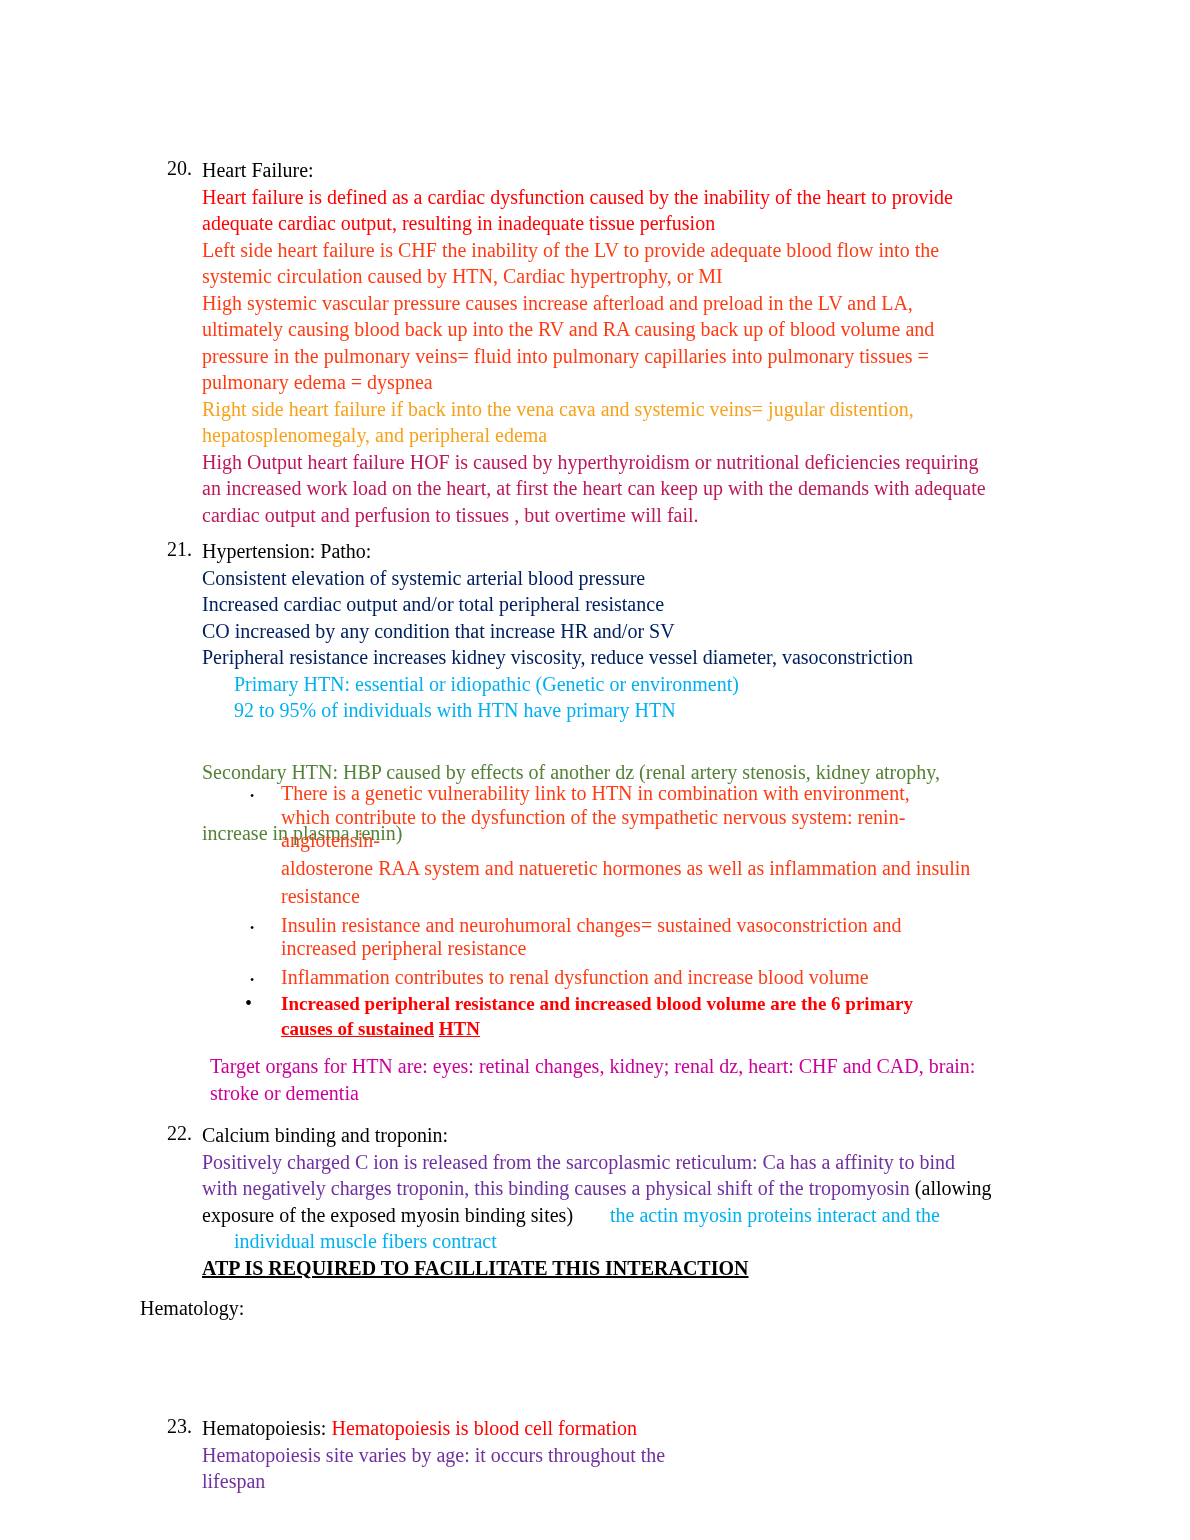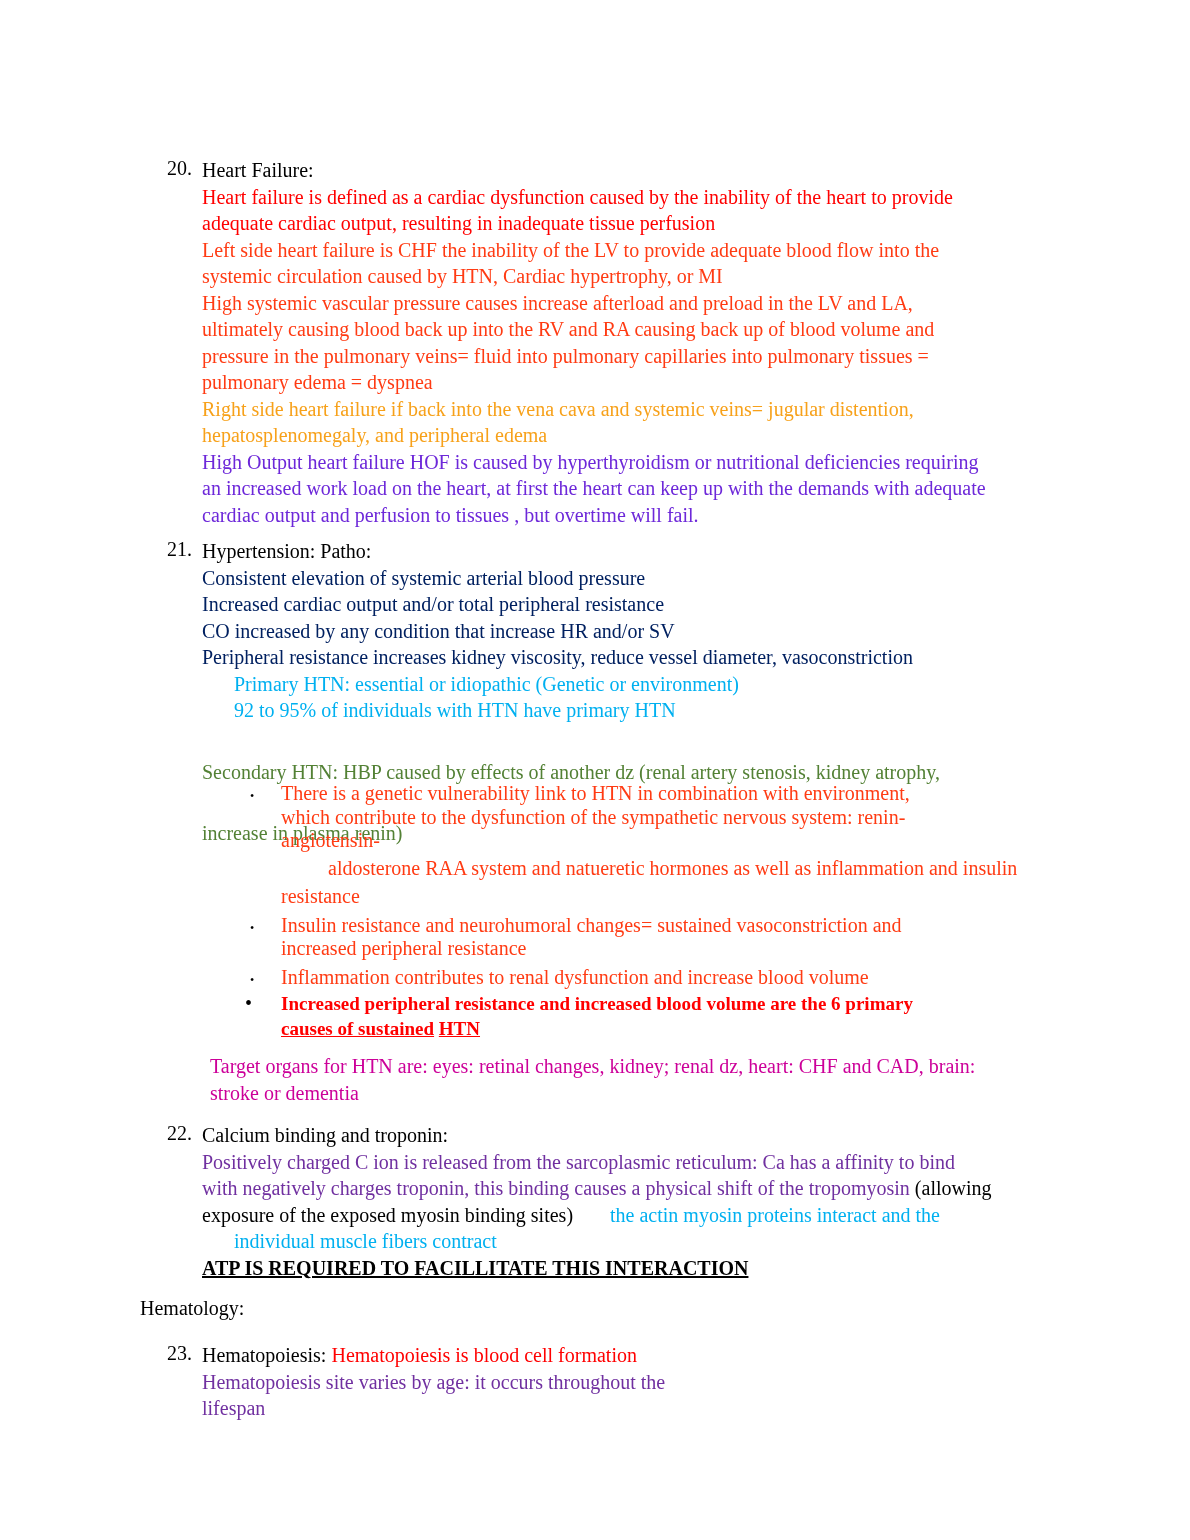--- a/index.html
+++ b/index.html
@@ -6,21 +6,21 @@
   body { width: 1190px; height: 1540px; position: relative; overflow: hidden;
          font-family: "Liberation Serif", "DejaVu Serif", serif; font-size: 20px; color: #000; }
   .page { position: absolute; left: 0; top: 0; width: 1190px; height: 1540px; }
   .item { position: absolute; left: 167px; width: 900px; }
   .num { position: absolute; left: 0; top: 0; }
   .body { margin-left: 35px; line-height: 26.5px; }
   .line { display: block; white-space: nowrap; }
   .c-red { color: #ff0000; }
   .c-orred { color: #ff3b13; }
   .c-orange { color: #f7a11a; }
-  .c-green { color: #6d28d9; }
+  .c-green { color: #be185d; }
   .c-navy { color: #002060; }
   .c-cyan { color: #00b0f0; margin-left: 32px; }
   .c-olive { color: #538135; margin-top: 35px; }
   .c-magenta { color: #cc0099; }
   .c-purple { color: #7030a0; }
   .c-black { color: #000000; }
   .bullets { position: absolute; left: 250px; width: 800px; }
   .bullet { position: relative; padding-left: 31px; line-height: 23.5px; }
   .bullet .dot { position: absolute; left: 0; top: 0; font-size: 12px; color: #000; }
   .bullet.bold .dot { font-size: 20px; left: -5px; top: -1px; }
@@ -67,21 +67,21 @@
       <span class="line c-olive">increase in plasma renin)</span>
     </div>
   </div>
 
   <div class="bullets" style="top:782px;">
     <div class="bullet c-orred">
       <span class="dot" style="top:3px;">•</span>
       <span class="line">There is a genetic vulnerability link to HTN in combination with environment,</span>
       <span class="line">which contribute to the dysfunction of the sympathetic nervous system: renin-</span>
       <span class="line">angiotensin-</span>
-      <span class="line" style="line-height:28px; margin-top:1px;margin-left:47px;">aldosterone RAA system and natueretic hormones as well as inflammation and insulin</span>
+      <span class="line" style="line-height:28px; margin-top:1px;">aldosterone RAA system and natueretic hormones as well as inflammation and insulin</span>
       <span class="line" style="line-height:28px;">resistance</span>
     </div>
     <div class="bullet c-orred" style="margin-top:4px;">
       <span class="dot" style="top:3px;">•</span>
       <span class="line">Insulin resistance and neurohumoral changes= sustained vasoconstriction and</span>
       <span class="line">increased peripheral resistance</span>
     </div>
     <div class="bullet c-orred" style="margin-top:5px;">
       <span class="dot" style="top:3px;">•</span>
       <span class="line">Inflammation contributes to renal dysfunction and increase blood volume</span>
@@ -105,21 +105,21 @@
       <span class="line c-purple">Positively charged C ion is released from the sarcoplasmic reticulum: Ca has a affinity to bind</span>
       <span class="line"><span class="c-purple">with negatively charges troponin, this binding causes a physical shift of the tropomyosin</span><span class="c-black"> (allowing</span></span>
       <span class="line"><span class="c-black">exposure of the exposed myosin binding sites)</span><span class="c-cyan"> the actin myosin proteins interact and the</span></span>
       <span class="line c-cyan">individual muscle fibers contract</span>
       <span class="line bold-text ul">ATP IS REQUIRED TO FACILLITATE THIS INTERACTION</span>
     </div>
   </div>
 
   <div class="heading" style="top:1297px;">Hematology:</div>
 
-  <div class="item" style="top:1342px;">
+  <div class="item" style="top:1415px;">
     <span class="num">23.</span>
     <div class="body">
       <span class="line"><span>Hematopoiesis:</span><span class="c-red"> Hematopoiesis is blood cell formation</span></span>
       <span class="line c-purple">Hematopoiesis site varies by age: it occurs throughout the</span>
       <span class="line c-purple">lifespan</span>
     </div>
   </div>
 
 </div>
 

